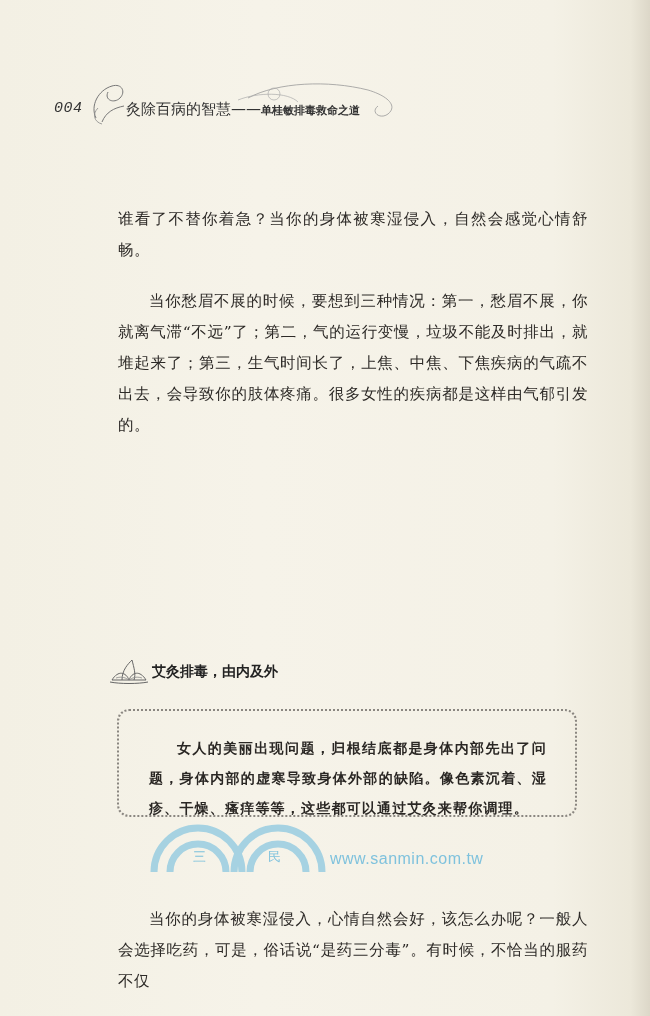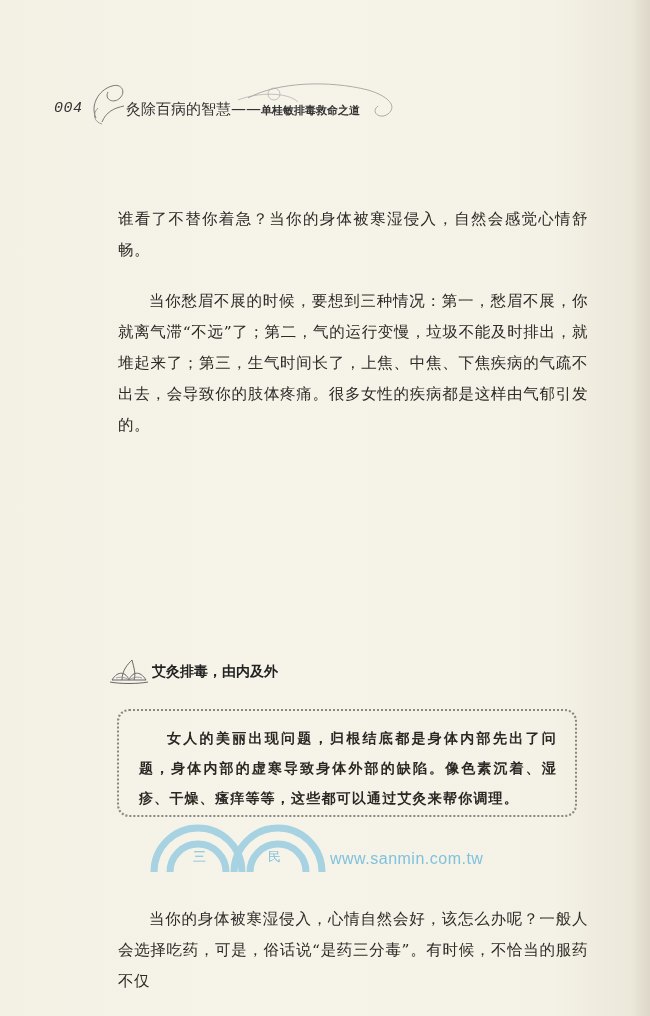--- a/index.html
+++ b/index.html
@@ -47,21 +47,21 @@
   .section-heading .label {
     font-family: "DejaVu Sans", "Liberation Sans", sans-serif;
     font-weight: bold; font-size: 14px; color: #222;
   }
   .callout {
     position: absolute; left: 117px; top: 709px; width: 460px; height: 108px;
     border: 2px dotted #8a8680; border-radius: 12px;
     padding: 8px 14px 8px 16px; box-sizing: border-box;
   }
   .callout p {
-    margin: 4px; font-size: 14px; line-height: 30px; font-weight: bold;
+    margin: 14px; font-size: 14px; line-height: 30px; font-weight: bold;
     color: #2a2724; letter-spacing: 1.2px; text-align: justify;
     font-family: "DejaVu Serif", "Liberation Serif", serif;
   }
   .watermark {
     position: absolute; left: 150px; top: 812px; width: 380px; height: 60px;
     opacity: 0.75;
   }
   .wm-text {
     position: absolute; left: 332px; top: 818px;
     font-family: "DejaVu Sans", "Liberation Sans", sans-serif;

